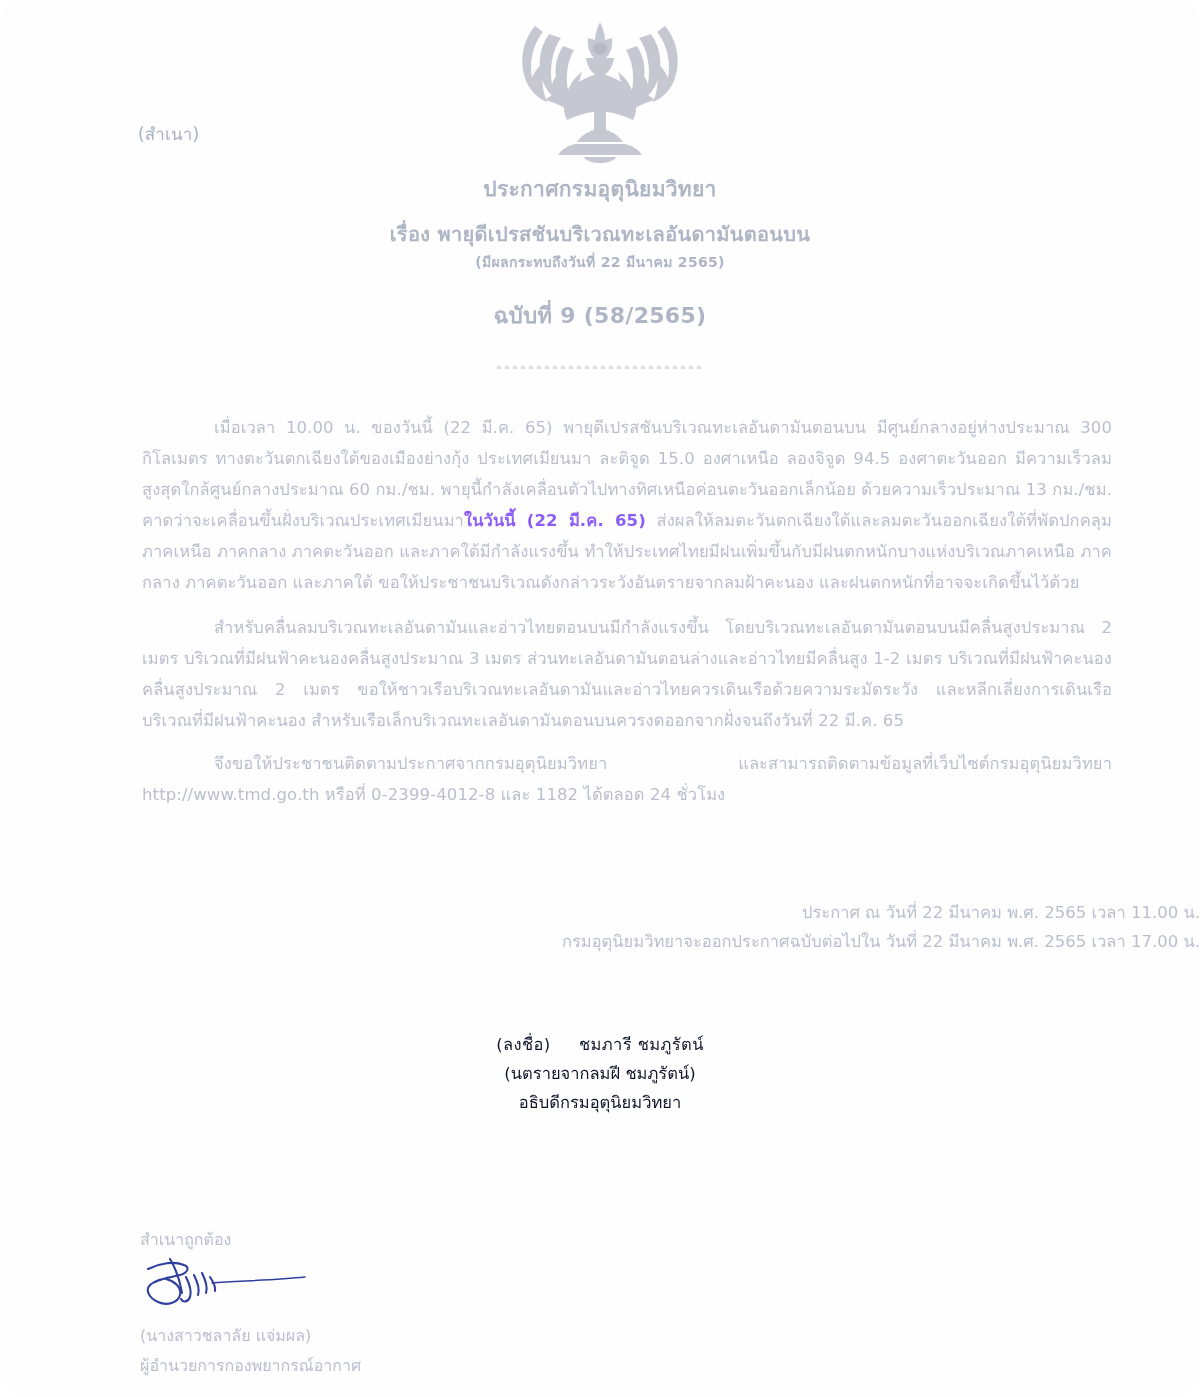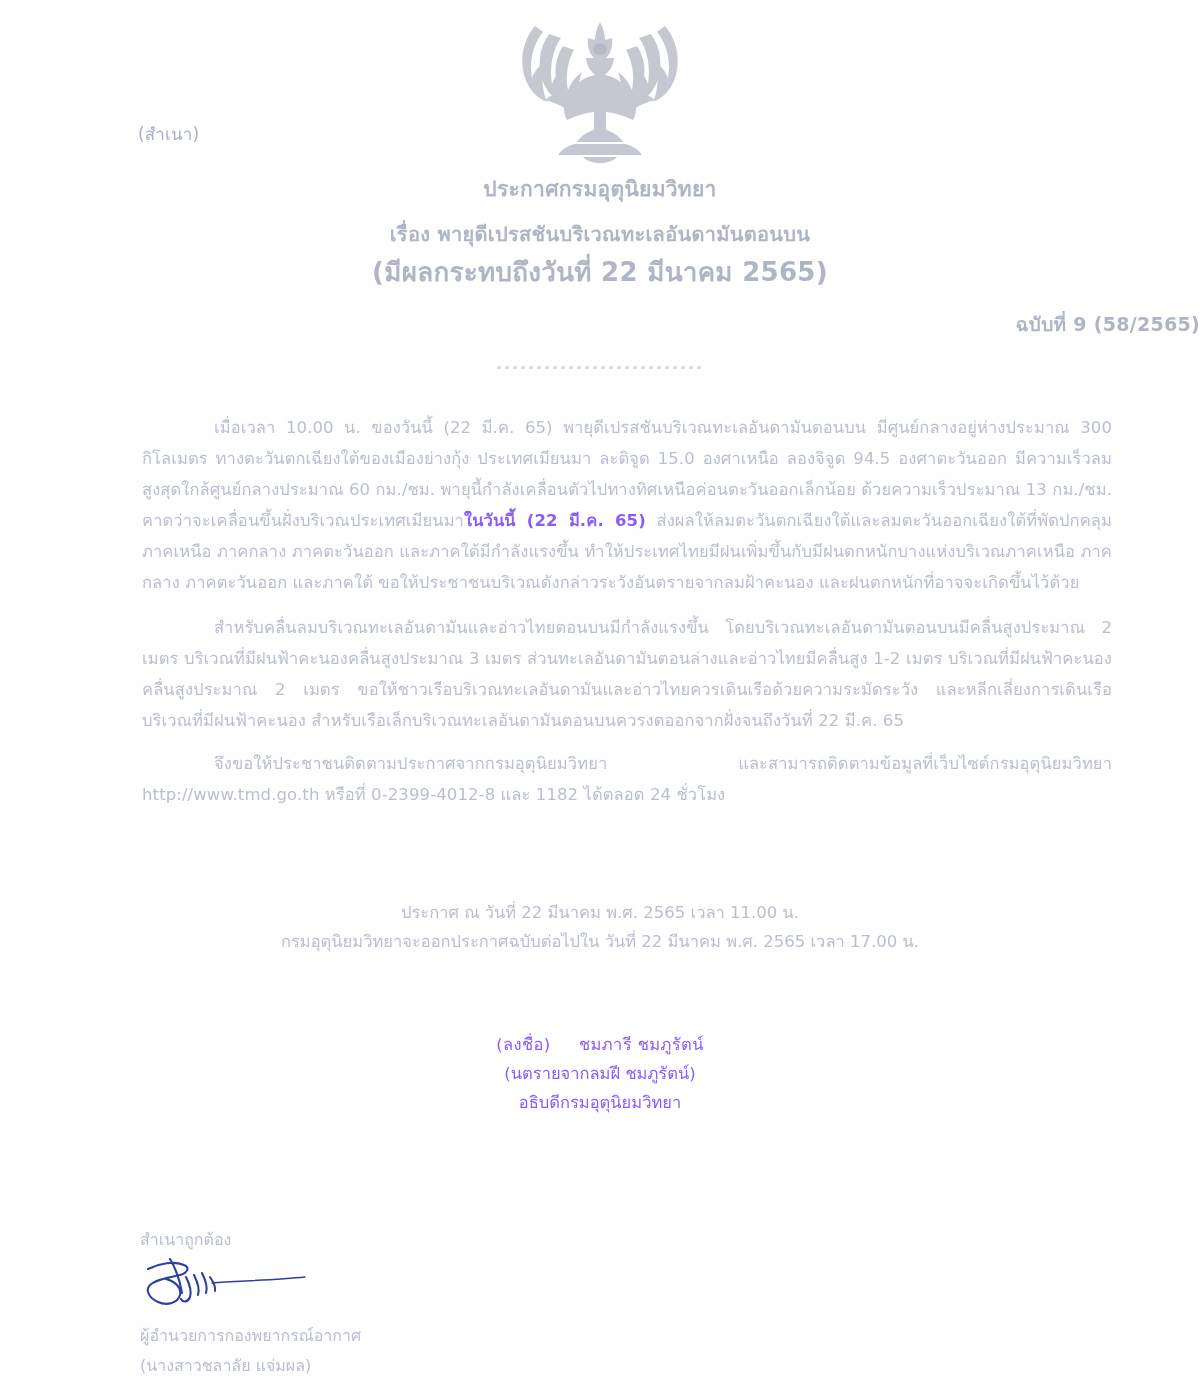--- a/index.html
+++ b/index.html
@@ -56,22 +56,22 @@
     width: 1200px;
     text-align: center;
   }
   .header div {
     color: #aeb5c4;
     font-weight: bold;
     letter-spacing: 0.3px;
   }
   .h-title   { font-size: 21px; margin-bottom: 13px; text-align: center; }
   .h-subject { font-size: 20px; margin-bottom: 1px; }
-  .h-effect  { font-size: 26px; margin-bottom: 17px; }
-  .h-issue   { font-size: 19px; margin-bottom: 0; text-align: right;   }
+  .h-effect  { font-size: 14px; margin-bottom: 25px; }
+  .h-issue   { font-size: 22px; margin-bottom: 0;   }
 
   .divider {
     position: absolute;
     top: 366px;
     left: 497px;
     width: 206px;
     height: 3px;
     background-image: repeating-linear-gradient(
         to right,
         #d2d7e0 0px, #d2d7e0 4px,
@@ -97,40 +97,40 @@
   }
   p.para.tight { margin-bottom: 12px; }
   .b { font-weight: bold; color: #8b5cf6; }
 
   
   .closing {
     position: absolute;
     top: 898px;
     left: 0;
     width: 1200px;
-    text-align: center;
+    text-align: right;
   }
   .closing div {
     font-size: 16.5px;
     line-height: 29px;
     color: #b9bfcd;
   }
 
   
   .sign-block {
     position: absolute;
     top: 1030px;
     left: 0;
     width: 1200px;
     text-align: center;
   }
   .sign-block div {
     font-size: 16.5px;
     line-height: 29px;
-    color: #8b5cf6;
+    color: #0f172a;
   }
   .sign-line1 { letter-spacing: 0.4px; }
 
   
   .certify {
     position: absolute;
     top: 1225px;
     left: 140px;
     width: 420px;
   }
@@ -219,17 +219,17 @@
         <path d="M30 2 C36 12 40 24 42 36"></path>
         <path d="M46 20 C50 28 52 34 50 40 C48 45 43 46 41 42"></path>
         <path d="M54 18 C58 26 60 32 58 38"></path>
         <path d="M62 16 C66 24 68 30 66 36"></path>
         <path d="M70 20 C74 26 76 30 75 34"></path>
       </g>
       <g fill="none" stroke="#2f3f9e" stroke-width="1.4" stroke-linecap="round">
         <path d="M72 26 C100 24 135 23 165 20"></path>
       </g>
     </svg>
+    <div class="c-text">(นางสาวชลาลัย แจ่มผล)</div>
     <div class="c-text">ผู้อำนวยการกองพยากรณ์อากาศ</div>
-    <div class="c-text">(นางสาวชลาลัย แจ่มผล)</div>
   </div>
 
 </div>
 
 </body></html>

